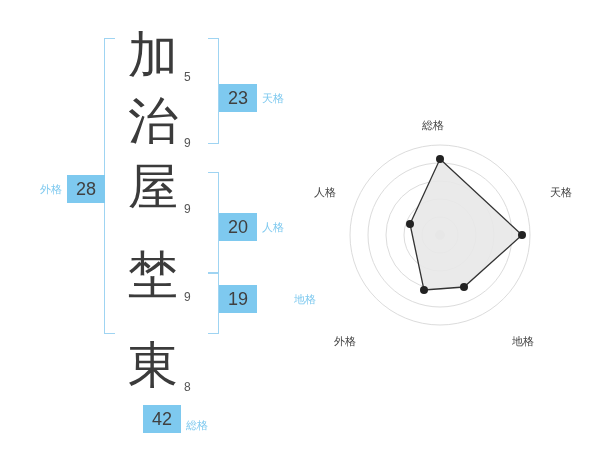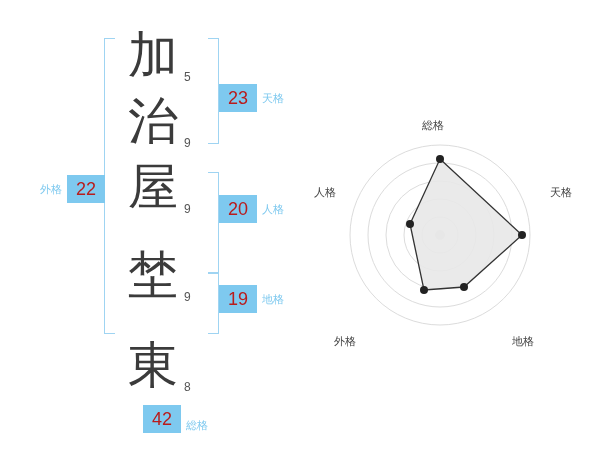--- a/index.html
+++ b/index.html
@@ -57,21 +57,21 @@
   }
 
   
   .chip {
     position: absolute;
     display: flex;
     align-items: center;
   }
   .chip-box {
     background: #7ec9ef;
-    color: #b91c1c;
+    color: #404040;
     font-size: 18px;
     line-height: 26px;
     padding: 1px 7px;
     min-width: 24px;
     text-align: center;
     font-family: "Liberation Sans", sans-serif;
   }
   .chip-label {
     color: #7ec9ef;
     font-size: 11px;
@@ -139,33 +139,33 @@
 
   <div class="bracket" style="left:208px; top:172px; width:10px; height:100px; border-width:1px 1px 1px 0;"></div>
 
   <div class="bracket" style="left:208px; top:272px; width:10px; height:60px; border-width:1px 1px 1px 0;"></div>
 
   <div class="chip" style="left:219px; top:84px;">
     <span class="chip-box">23</span>
     <span class="chip-label">天格</span>
   </div>
 
-  <div class="chip" style="left:219px; top:195px;justify-content:center;">
+  <div class="chip" style="left:219px; top:213px;justify-content:center;">
     <span class="chip-box">20</span>
     <span class="chip-label">人格</span>
   </div>
 
-  <div class="chip" style="left:219px; top:285px;">
+  <div class="chip" style="left:219px; top:285px;gap:32px;">
     <span class="chip-box">19</span>
     <span class="chip-label">地格</span>
   </div>
 
   <div class="chip" style="left:40px; top:175px;">
     <span class="chip-label-left">外格</span>
-    <span class="chip-box">22</span>
+    <span class="chip-box">28</span>
   </div>
 
   <div class="chip" style="left:143px; top:405px;align-items:flex-end;">
     <span class="chip-box">42</span>
     <span class="chip-label">総格</span>
   </div>
 
   <div class="radar">
     <svg width="280" height="260" viewBox="0 0 280 260">
 

